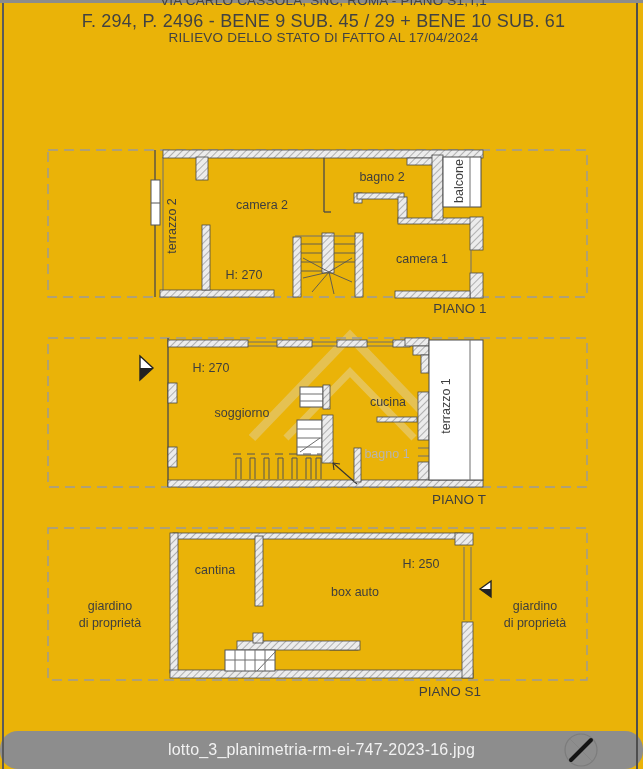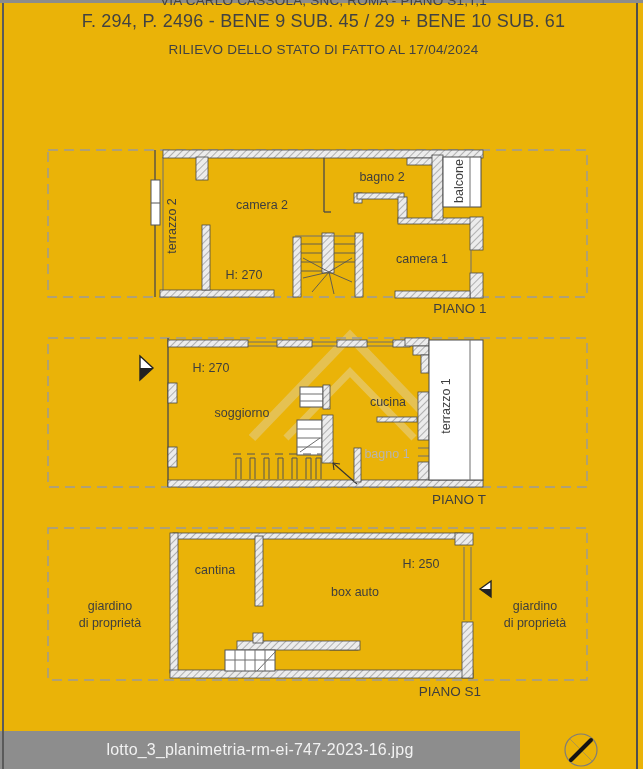--- a/index.html
+++ b/index.html
@@ -5,32 +5,32 @@
   html,body{margin:0;padding:0;background:#ffffff;}
   .stage{position:relative;width:643px;height:769px;overflow:hidden;background:#eab308;
          font-family:"Liberation Sans",sans-serif;}
   .top-strip{position:absolute;left:0;top:0;width:643px;height:3px;background:#8c8c8c;}
   .edge-left{position:absolute;left:2px;top:3px;width:2px;height:766px;background:#5a5a5a;}
   .edge-right{position:absolute;left:636px;top:3px;width:2px;height:766px;background:#4e4e4e;}
   .header{position:absolute;left:10px;right:6px;top:0;height:56px;text-align:center;
           color:#424242;letter-spacing:.2px;}
   .header .h1{position:absolute;left:0;right:0;top:-7px;font-size:13.5px;}
   .header .h2{position:absolute;left:0;right:0;top:11px;font-size:18px;}
-  .header .h3{position:absolute;left:0;right:0;top:42px;font-size:13.5px;}
+  .header .h3{position:absolute;left:0;right:0;top:30px;font-size:13.5px;}
   svg.plan{position:absolute;left:0;top:0;}
   .wall{fill:url(#hatch);stroke:#4a4a4a;stroke-width:.8;}
   .thin{stroke:#4a4a4a;stroke-width:1.3;fill:none;}
   .thin2{stroke:#6e6e6e;stroke-width:1;fill:none;}
   .dashed{fill:none;stroke:#9a9a9a;stroke-width:1.4;stroke-dasharray:10 6;}
   .lbl{font-family:"Liberation Sans",sans-serif;font-size:12.5px;fill:#3e3e3e;text-anchor:middle;}
   .lbl-faint{fill:#b8b4b0;}
   .floorlbl{font-family:"Liberation Sans",sans-serif;font-size:13.5px;fill:#3e3e3e;text-anchor:middle;}
   .grid{fill:#ffffff;stroke:#555;stroke-width:1;}
-  .footer{position:absolute;left:0;top:731px;width:520px;height:38px;background:#8d8d8d;
-          display:flex;align-items:center;justify-content:center;}
+  .footer{position:absolute;left:0;top:731px;width:643px;height:38px;background:#8d8d8d;
+          display:flex;align-items:center;justify-content:center;border-radius:18px;}
   .footer .fname{color:#f2f2f2;font-size:16px;letter-spacing:.2px;}
   .edit-btn{position:absolute;right:43px;top:731px;width:38px;height:38px;border:none;
             background:transparent;padding:0;cursor:pointer;}
 </style>
 </head>
 <body>
 
 <div class="stage">
   <div class="top-strip"></div>
 

